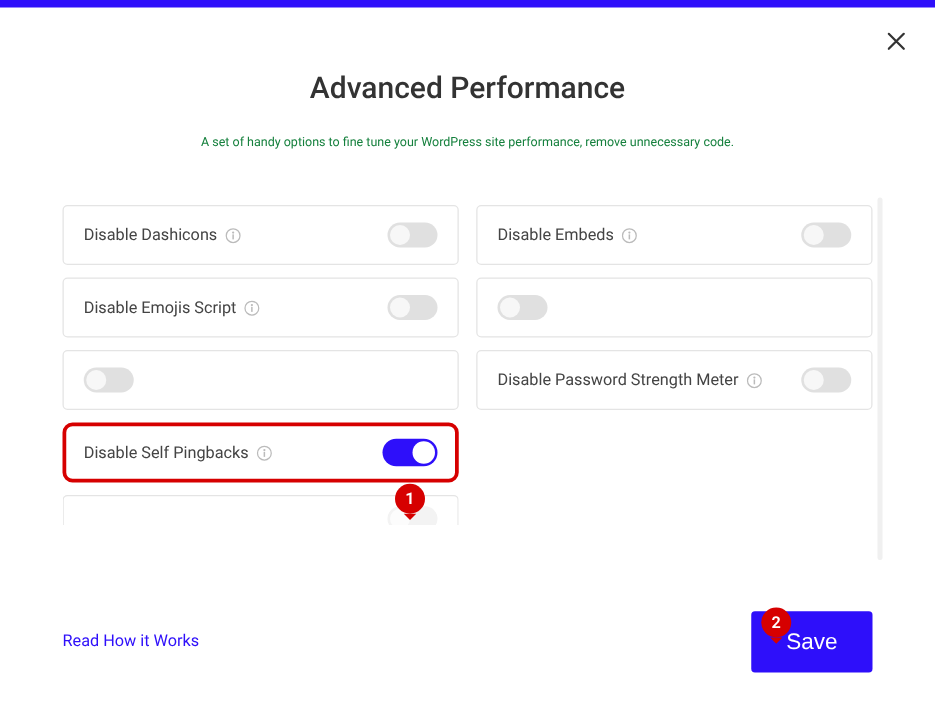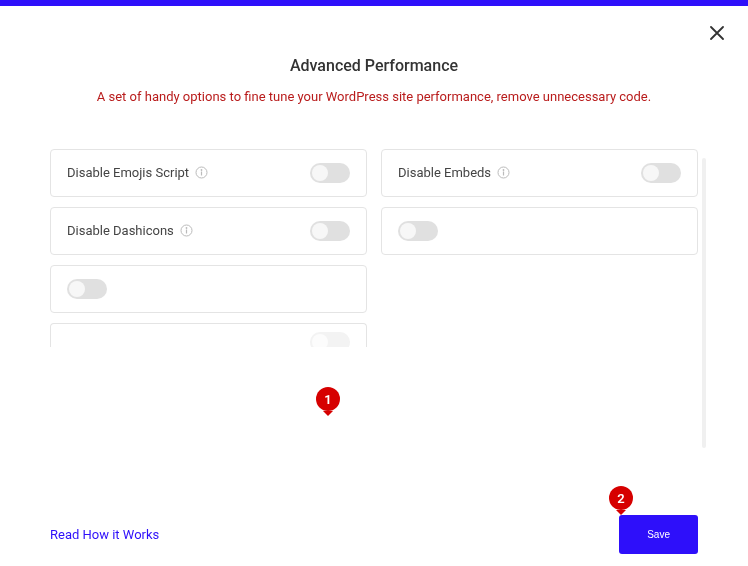--- a/index.html
+++ b/index.html
@@ -1,43 +1,43 @@
 <!DOCTYPE html>
 <html><head>
   <meta charset="utf-8">
   <style>
     *{box-sizing:border-box;margin:0;padding:0}
     body{font-family:-apple-system,BlinkMacSystemFont,"Segoe UI",Roboto,Arial,sans-serif;background:#fff;color:#333;width:748px;height:566px;overflow:hidden;position:relative}
     .topbar{height:6px;background:#2e0ffa;width:100%}
     .close-btn{position:absolute;top:26px;right:24px;cursor:pointer;color:#333;font-size:17px;line-height:1}
     .header{text-align:center;padding:50px 40px 10px}
-    .title{font-size:16px;font-weight:500;color:#333;margin-bottom:12px}
-    .subtitle{font-size:13px;color:#b91c1c;line-height:1.5}
+    .title{font-size:24px;font-weight:500;color:#333;margin-bottom:23px}
+    .subtitle{font-size:10px;color:#15803d;line-height:1.5}
     .content{padding:32px 50px 0;display:flex;gap:14px}
     .col{flex:1;display:flex;flex-direction:column;gap:10px}
     .option{height:48px;border:1px solid #e4e4e4;border-radius:4px;display:flex;align-items:center;justify-content:space-between;padding:0 16px;position:relative}
     .option.highlighted{border:3px solid #d60000;border-radius:8px;padding:0 14px}
     .option.partial{height:24px;border-bottom:none;border-radius:4px 4px 0 0;overflow:hidden;align-items:flex-start;padding-top:12px}
     .opt-left{display:flex;align-items:center;gap:6px}
     .opt-label{font-size:13px;color:#444}
     .info-icon{display:inline-flex;color:#999}
     .toggle{width:40px;height:20px;border-radius:10px;position:relative;cursor:pointer;flex-shrink:0}
     .toggle.off{background:#e0e0e0}
     .toggle.on{background:#2e0ffa}
     .toggle::after{content:"";position:absolute;width:16px;height:16px;background:#fff;border-radius:50%;top:2px;transition:.2s}
     .toggle.off::after{left:2px;background:#f7f7f7}
     .toggle.on::after{right:2px;background:#fff}
     .toggle.on.big{width:44px;height:22px;border-radius:11px}
     .toggle.on.big::after{width:18px;height:18px}
     .partial .toggle{margin-top:-4px}
     .partial .opt-left{margin-top:-4px}
     .scroll-track{position:absolute;right:42px;top:158px;width:4px;height:290px;background:#f0f0f0;border-radius:2px}
-    .footer{position:absolute;bottom:12px;left:0;right:0;padding:0 50px;display:flex;justify-content:space-between;align-items:center}
+    .footer{position:absolute;bottom:28px;left:0;right:0;padding:0 50px;display:flex;justify-content:space-between;align-items:center}
     .link{color:#2e0ffa;font-size:13px;text-decoration:none;cursor:pointer}
-    .save-btn{background:#2e0ffa;color:#fff;border:none;padding:14px 28px;font-size:10px;border-radius:3px;cursor:pointer;position:relative}
+    .save-btn{background:#2e0ffa;color:#fff;border:none;padding:14px 28px;font-size:18px;border-radius:3px;cursor:pointer;position:relative}
     .marker{position:absolute;width:24px;height:24px;background:#d60000;color:#fff;border-radius:50%;display:flex;align-items:center;justify-content:center;font-size:13px;font-weight:600;z-index:10}
     .marker.m1{top:387px;left:316px}
     .marker.m2{top:486px;left:609px}
     .marker::before{content:"";position:absolute;bottom:-5px;left:50%;transform:translateX(-50%);border:5px solid transparent;border-top-color:#d60000;border-bottom:none}
     .option.partial .toggle{opacity:.4}
   </style>
 </head>
 <body>
 
 <div class="topbar"></div>
@@ -49,46 +49,59 @@
 
 <div class="header">
   <h1 class="title">Advanced Performance</h1>
   <p class="subtitle">A set of handy options to fine tune your WordPress site performance, remove unnecessary code.</p>
 </div>
 
 <div class="content">
   <div class="col">
     <div class="option">
       <div class="opt-left">
+        <span class="opt-label">Disable Dashicons</span>
+        <span class="info-icon">
+            <svg width="13" height="13" viewBox="0 0 13 13">
+              <circle cx="6.5" cy="6.5" r="5.5" fill="none" stroke="#bbb" stroke-width="1"></circle>
+              <circle cx="6.5" cy="4" r="0.9" fill="#bbb"></circle>
+              <rect x="5.9" y="5.5" width="1.2" height="4" fill="#bbb"></rect>
+            </svg>
+          </span>
+      </div>
+      <div class="toggle off"></div>
+    </div>
+    <div class="option">
+      <div class="opt-left">
         <span class="opt-label">Disable Emojis Script</span>
         <span class="info-icon">
             <svg width="13" height="13" viewBox="0 0 13 13">
               <circle cx="6.5" cy="6.5" r="5.5" fill="none" stroke="#bbb" stroke-width="1"></circle>
               <circle cx="6.5" cy="4" r="0.9" fill="#bbb"></circle>
               <rect x="5.9" y="5.5" width="1.2" height="4" fill="#bbb"></rect>
             </svg>
           </span>
       </div>
       <div class="toggle off"></div>
     </div>
     <div class="option">
+      <div class="toggle off"></div>
+    </div>
+    <div class="option highlighted">
       <div class="opt-left">
-        <span class="opt-label">Disable Dashicons</span>
+        <span class="opt-label">Disable Self Pingbacks</span>
         <span class="info-icon">
             <svg width="13" height="13" viewBox="0 0 13 13">
               <circle cx="6.5" cy="6.5" r="5.5" fill="none" stroke="#bbb" stroke-width="1"></circle>
               <circle cx="6.5" cy="4" r="0.9" fill="#bbb"></circle>
               <rect x="5.9" y="5.5" width="1.2" height="4" fill="#bbb"></rect>
             </svg>
           </span>
       </div>
-      <div class="toggle off"></div>
-    </div>
-    <div class="option">
-      <div class="toggle off"></div>
+      <div class="toggle on big"></div>
     </div>
     <div class="option partial">
       <div class="opt-left">
         <span class="opt-label"></span>
       </div>
       <div class="toggle off"></div>
     </div>
   </div>
 
   <div class="col">
@@ -101,20 +114,33 @@
               <circle cx="6.5" cy="4" r="0.9" fill="#bbb"></circle>
               <rect x="5.9" y="5.5" width="1.2" height="4" fill="#bbb"></rect>
             </svg>
           </span>
       </div>
       <div class="toggle off"></div>
     </div>
     <div class="option">
       <div class="toggle off"></div>
     </div>
+    <div class="option">
+      <div class="opt-left">
+        <span class="opt-label">Disable Password Strength Meter</span>
+        <span class="info-icon">
+            <svg width="13" height="13" viewBox="0 0 13 13">
+              <circle cx="6.5" cy="6.5" r="5.5" fill="none" stroke="#bbb" stroke-width="1"></circle>
+              <circle cx="6.5" cy="4" r="0.9" fill="#bbb"></circle>
+              <rect x="5.9" y="5.5" width="1.2" height="4" fill="#bbb"></rect>
+            </svg>
+          </span>
+      </div>
+      <div class="toggle off"></div>
+    </div>
   </div>
 </div>
 
 <div class="scroll-track"></div>
 
 <div class="footer">
   <a class="link">Read How it Works</a>
   <button class="save-btn">Save</button>
 </div>
 

